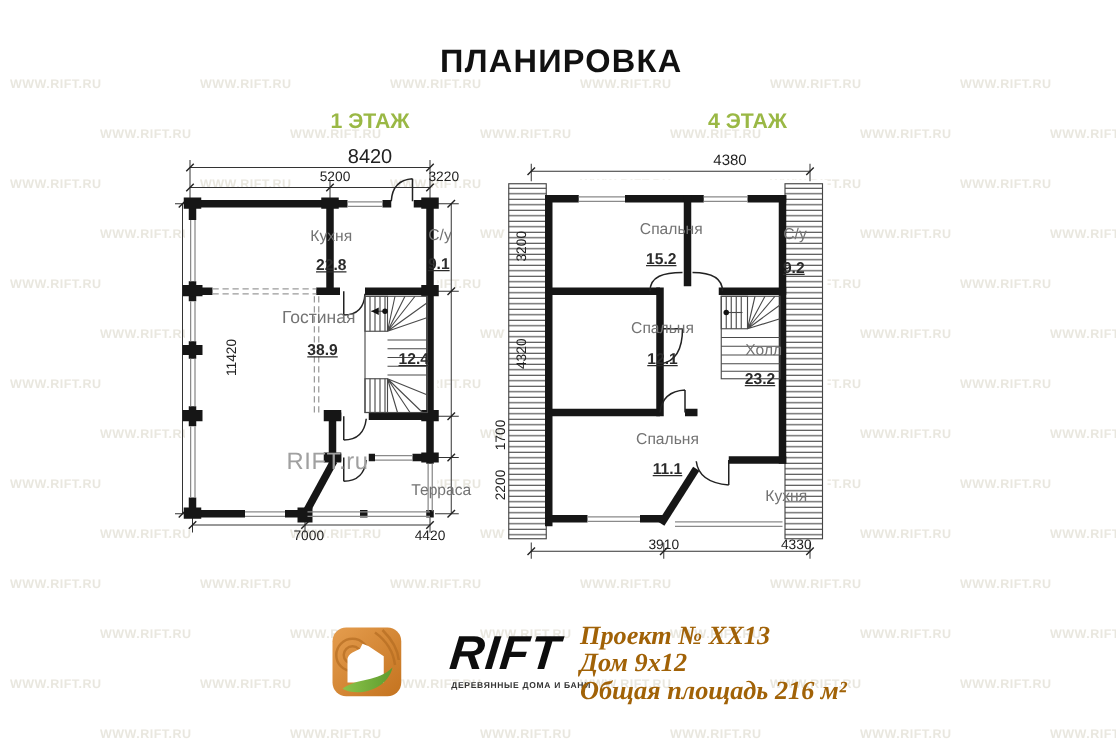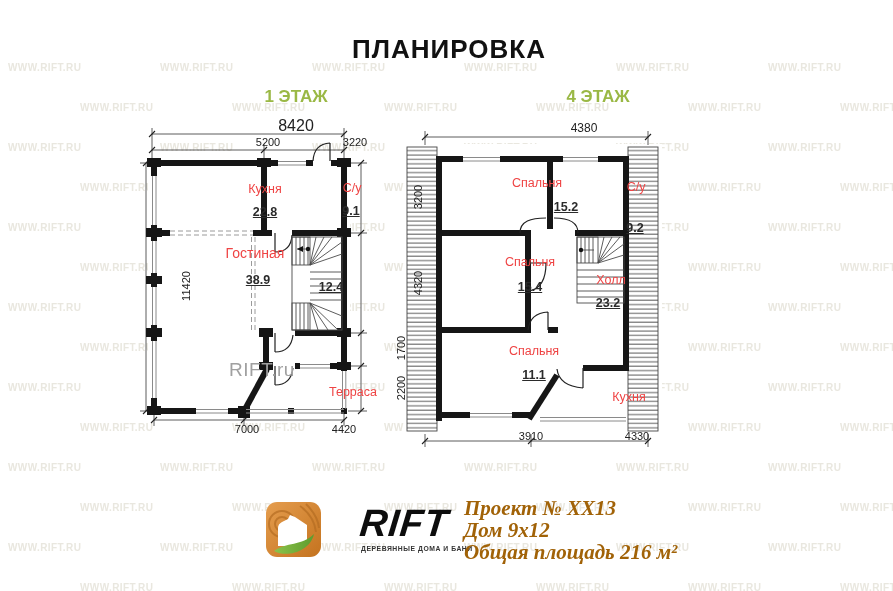--- a/index.html
+++ b/index.html
@@ -7,21 +7,21 @@
        font-family:"Liberation Sans",sans-serif;}
   #wm-layer{position:absolute;inset:0;z-index:0;}
   .wm{position:absolute;font-size:10px;letter-spacing:.4px;color:#e9e7df;font-weight:700;white-space:nowrap;}
   #plan-svg{position:absolute;left:0;top:0;z-index:1;}
   #labels{position:absolute;inset:0;z-index:2;margin-left:48px;}
   .lbl{position:absolute;transform:translate(-50%,-50%);white-space:nowrap;color:#2e2e2e;}
   .title{font-size:26px;font-weight:900;letter-spacing:1px;color:#111;}
   .floorhead{font-size:17px;font-weight:800;}
   .dim{font-size:11px;color:#222;}
   .rot{transform:translate(-50%,-50%) rotate(-90deg);}
-  .room{font-size:12.5px;color:#ef4444;}
+  .room{font-size:12.5px;color:#737373;}
   .area{font-size:12.5px;color:#2b2b2b;text-decoration:underline;font-weight:700;}
   .wm-inline{font-size:19px;color:#a0a0a0;letter-spacing:.5px;}
   .footer-line{position:absolute;font-family:"Liberation Serif",serif;font-weight:700;font-style:italic;
                font-size:21px;color:#a16207;white-space:nowrap;}
   .brand{position:absolute;font-weight:900;font-style:italic;font-size:38px;letter-spacing:1px;
          color:#0d0d0d;transform:skewX(-6deg);}
   .brand-tag{position:absolute;font-size:6.8px;letter-spacing:.55px;color:#333;font-weight:700;white-space:nowrap;}
 </style>
 </head>
 <body>
@@ -345,25 +345,25 @@
   <div class="lbl area" style="left:210px;top:280px">38.9</div>
   <div class="lbl area" style="left:283px;top:287px">12.4</div>
   <div class="lbl wm-inline" style="left:214px;top:370px">RIFT.ru</div>
   <div class="lbl room" style="left:305px;top:392px">Терраса</div>
 
   <div class="lbl dim" style="left:536px;top:128px;font-size:12px">4380</div>
   <div class="lbl dim" style="left:483px;top:436px">3910</div>
   <div class="lbl dim" style="left:589px;top:436px">4330</div>
 
   <div class="lbl room" style="left:489px;top:183px">Спальня</div>
-  <div class="lbl area" style="left:518px;top:207px">15.2</div>
+  <div class="lbl area" style="left:481px;top:207px">15.2</div>
   <div class="lbl room" style="left:588px;top:187px">С/у</div>
-  <div class="lbl area" style="left:587px;top:228px">9.2</div>
+  <div class="lbl area" style="left:587px;top:214px">9.2</div>
   <div class="lbl room" style="left:482px;top:262px">Спальня</div>
-  <div class="lbl area" style="left:482px;top:287px">15.4</div>
+  <div class="lbl area" style="left:482px;top:287px">12.1</div>
   <div class="lbl room" style="left:563px;top:280px">Холл</div>
   <div class="lbl area" style="left:560px;top:303px">23.2</div>
   <div class="lbl room" style="left:486px;top:351px">Спальня</div>
   <div class="lbl area" style="left:486px;top:375px">11.1</div>
   <div class="lbl room" style="left:581px;top:397px">Кухня</div>
 
   <div class="brand" style="left:312px;top:502px">RIFT</div>
   <div class="brand-tag" style="left:313px;top:545px">ДЕРЕВЯННЫЕ ДОМА И БАНИ</div>
   <div class="footer-line" style="left:416px;top:496px">Проект № XX13</div>
   <div class="footer-line" style="left:416px;top:518px">Дом 9x12</div>

